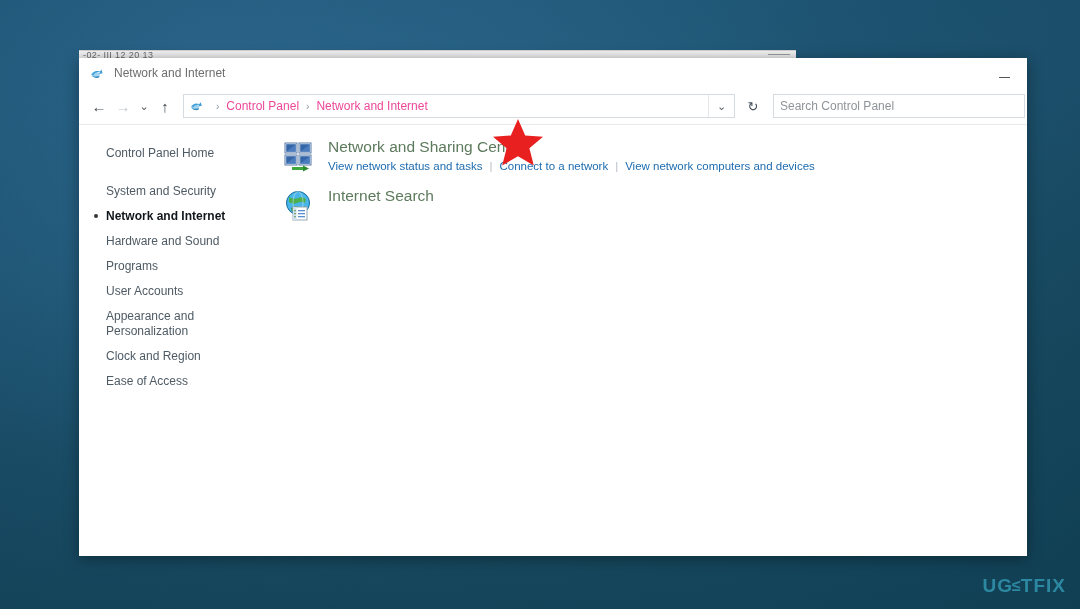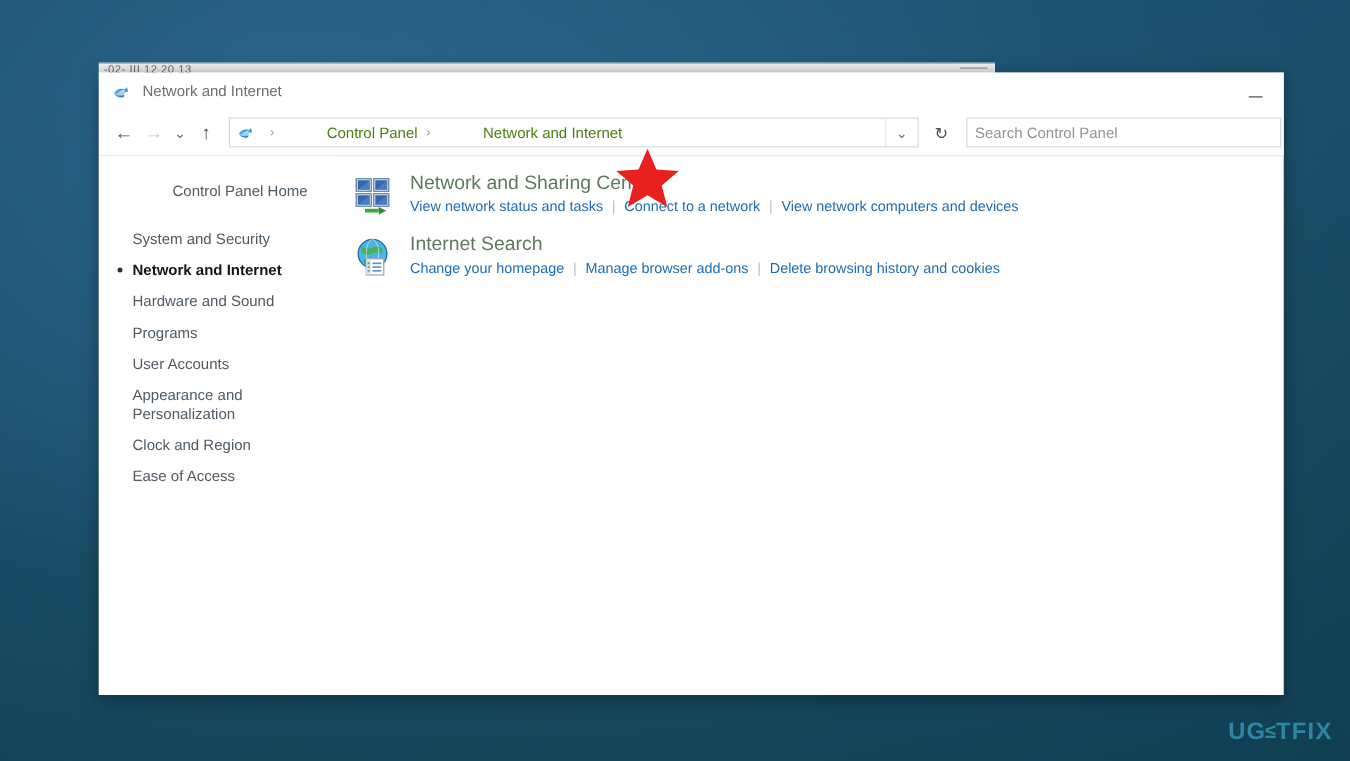--- a/index.html
+++ b/index.html
@@ -139,23 +139,22 @@
     min-width: 0;
   }
   #crumb-icon {
     margin-left: 5px; margin-right: 4px;
     width: 16px; height: 16px;
     position: relative;
     flex: 0 0 auto;
   }
   .crumb {
     font-size: 12px;
-    color: #4d7c0f;
+    color: #ec4899;
     white-space: nowrap;
-    margin-left: 35px;
   }
   .crumb-sep {
     font-size: 10px;
     color: #8d969e;
     margin: 0 7px;
   }
   #crumb-spacer { flex: 1 1 auto; }
   #crumb-chevron {
     width: 26px; height: 22px;
     display: flex; align-items: center; justify-content: center;
@@ -210,21 +209,21 @@
     padding: 16px 0 0 0;
     background: #fff;
   }
   .side-item {
     position: relative;
     font-size: 12px;
     color: #4e5a64;
     padding: 5px 8px 5px 27px;
     line-height: 15px;
   }
-  .side-item.home { margin-bottom: 13px; margin-left: 32px; }
+  .side-item.home { margin-bottom: 13px; }
   .side-item.active {
     color: #11161b;
     font-weight: bold;
   }
   .side-item .bullet {
     position: absolute;
     left: 15px;
     top: 10px;
     width: 4px; height: 4px;
     border-radius: 50%;
@@ -435,23 +434,20 @@
               <rect x="15" y="21" width="7" height="1.3" fill="#5d8ed0"></rect>
               <rect x="15" y="24" width="7" height="1.3" fill="#5d8ed0"></rect>
               <rect x="15" y="27" width="7" height="1.3" fill="#5d8ed0"></rect>
               <rect x="11.2" y="21" width="1.6" height="1.3" fill="#6a9a5d"></rect>
               <rect x="11.2" y="24" width="1.6" height="1.3" fill="#6a9a5d"></rect>
               <rect x="11.2" y="27" width="1.6" height="1.3" fill="#6a9a5d"></rect>
             </svg>
           </div>
           <div class="cat-body">
             <div class="cat-title">Internet Search</div>
-            <div class="cat-links">
-              <span class="lnk">Change your homepage</span><span class="pipe">|</span><span class="lnk">Manage browser add-ons</span><span class="pipe">|</span><span class="lnk">Delete browsing history and cookies</span>
-            </div>
           </div>
         </div>
 
         <div id="star">
           <svg width="52" height="50" viewBox="0 0 52 50">
             <polygon points="26,2 33.2,18.5 51,19.8 37.4,31.3 41.8,48.5 26,39.2 10.2,48.5 14.6,31.3 1,19.8 18.8,18.5" fill="#e8201f"></polygon>
           </svg>
         </div>
 
       </div>

